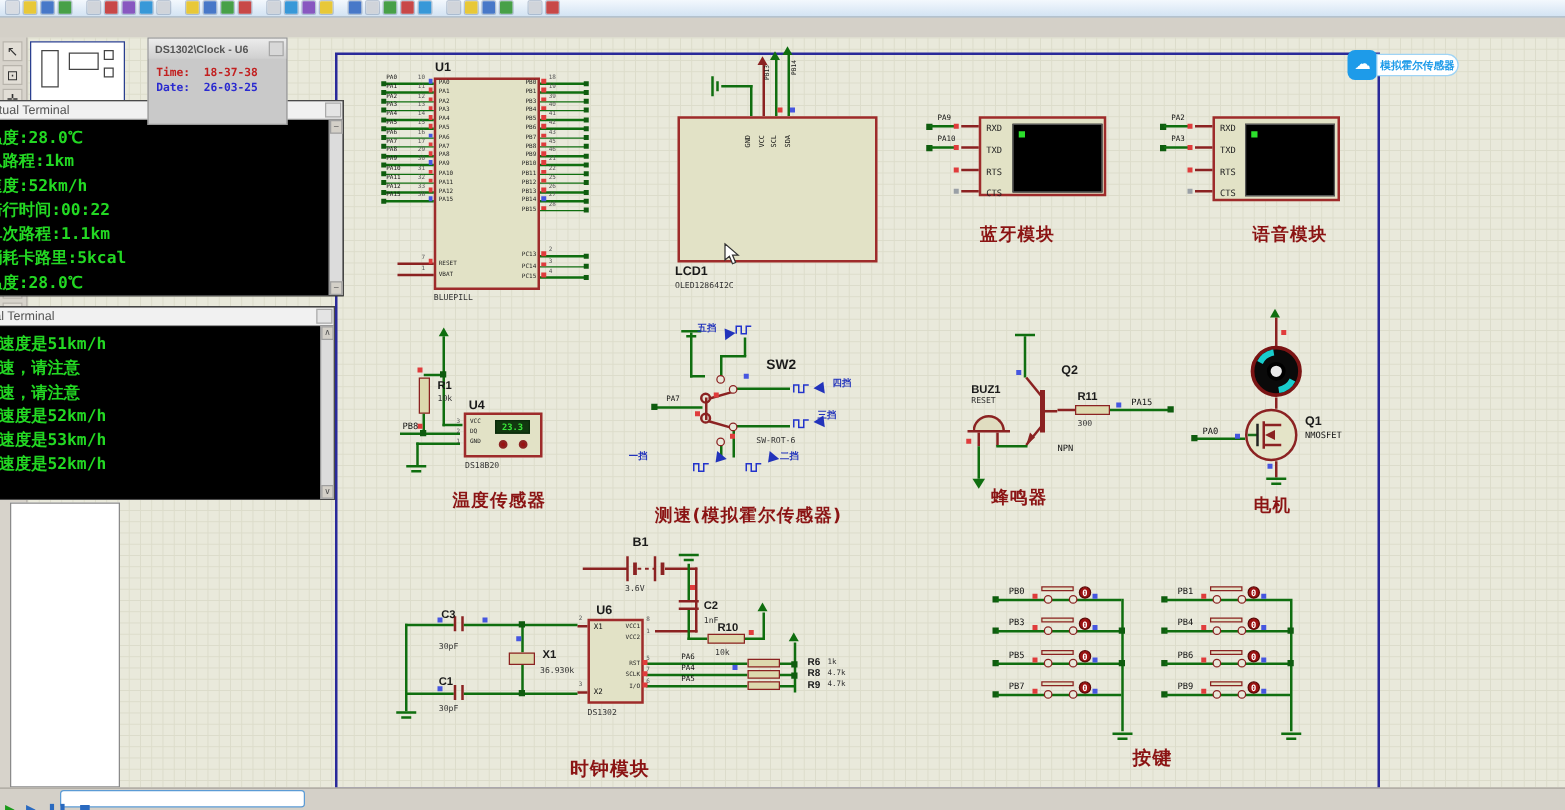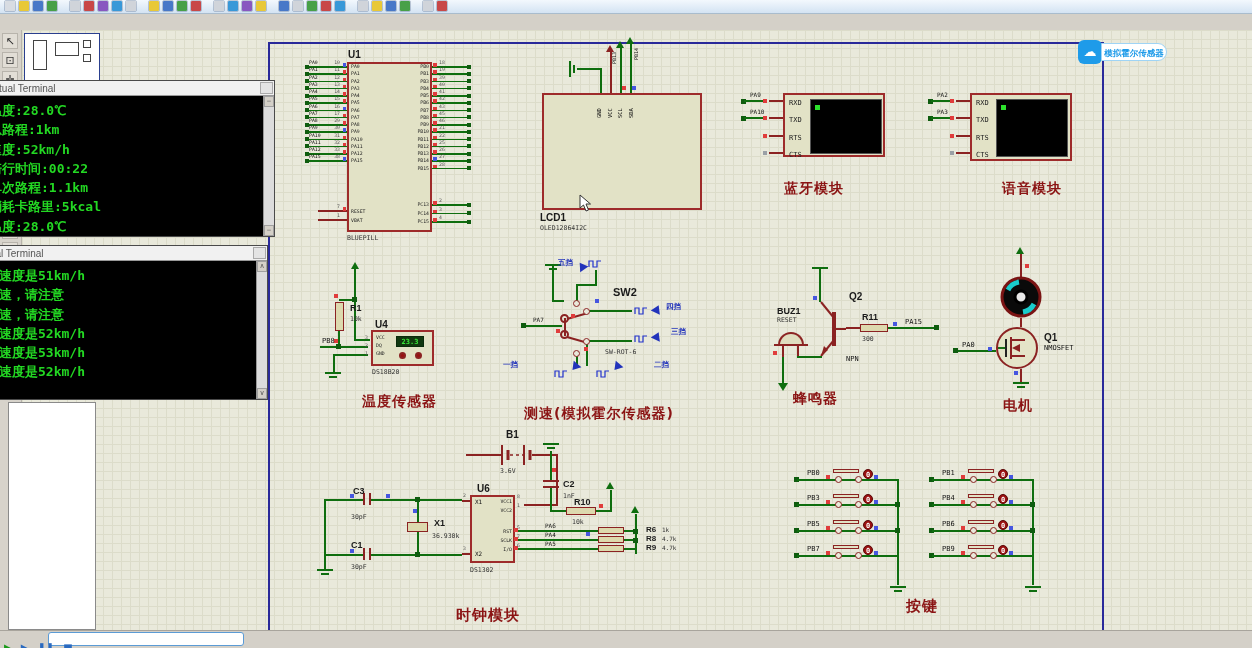--- a/index.html
+++ b/index.html
@@ -593,33 +593,33 @@
   <svg class="pulse" style="left:634px;top:305px" width="14" height="10">
       <polyline points="1,9 1,3 5,3 5,9 9,9 9,3 13,3" fill="none" stroke="#2233cc" stroke-width="1.2"></polyline>
     </svg>
   <div class="tarw" style="left:652px;top:305px;transform:rotate(25deg)"></div>
   <div class="glbl" style="left:666px;top:303px">四挡</div>
   <div class="wh" style="left:588px;top:340px;width:44px"></div>
   <svg class="pulse" style="left:634px;top:333px" width="14" height="10">
       <polyline points="1,9 1,3 5,3 5,9 9,9 9,3 13,3" fill="none" stroke="#2233cc" stroke-width="1.2"></polyline>
     </svg>
   <div class="tarw" style="left:652px;top:332px;transform:rotate(25deg)"></div>
-  <div class="glbl" style="left:671px;top:328px">三挡</div>
+  <div class="glbl" style="left:654px;top:328px">三挡</div>
   <div class="wv" style="left:576px;top:355px;height:13px"></div>
   <svg class="pulse" style="left:554px;top:368px" width="14" height="10">
       <polyline points="1,9 1,3 5,3 5,9 9,9 9,3 13,3" fill="none" stroke="#2233cc" stroke-width="1.2"></polyline>
     </svg>
   <div class="tarw" style="left:570px;top:363px;transform:rotate(-140deg)"></div>
   <div class="glbl" style="left:503px;top:361px">一挡</div>
   <div class="wv" style="left:586px;top:344px;height:22px"></div>
   <svg class="pulse" style="left:596px;top:368px" width="14" height="10">
       <polyline points="1,9 1,3 5,3 5,9 9,9 9,3 13,3" fill="none" stroke="#2233cc" stroke-width="1.2"></polyline>
     </svg>
   <div class="tarw" style="left:612px;top:363px;transform:rotate(-140deg)"></div>
-  <div class="glbl" style="left:654px;top:361px">二挡</div>
+  <div class="glbl" style="left:624px;top:361px">二挡</div>
   <div class="sqr" style="left:556px;top:329px"></div>
   <div class="sqr" style="left:571px;top:314px"></div>
   <div class="sqr" style="left:584px;top:347px"></div>
   <div class="sqb" style="left:595px;top:299px"></div>
   <div class="ref" style="left:613px;top:287px;font-size:11px">SW2</div>
   <div class="val" style="left:605px;top:349px">SW-ROT-6</div>
   <div class="capt" style="left:524px;top:405px">测速(模拟霍尔传感器)</div>
 
   <div class="wh" style="left:812px;top:267px;width:16px"></div>
   <div class="wv" style="left:819px;top:269px;height:33px"></div>
@@ -964,20 +964,26 @@
         <div class="vtline"><span>当前速度是52km/h</span></div>
         <div class="vtline"><span>当前速度是53km/h</span></div>
         <div class="vtline"><span>当前速度是52km/h</span></div>
       </div>
     <div class="vts">
       <div class="vtsb" style="top:0">∧</div>
       <div class="vtsb" style="bottom:0">∨</div>
     </div>
   </div>
 
+  <div class="popup">
+    <div class="poptitle">DS1302\Clock - U6</div>
+    <div class="popclose"></div>
+    <div class="popline" style="left:6px;top:22px;color:#c22020"><span>Time:</span>  <span>18-37-38</span></div>
+    <div class="popline" style="left:6px;top:34px;color:#2a2ad0"><span>Date:</span>  <span>26-03-25</span></div>
+  </div>
 
   <div class="topbar">
 
   <div class="tbi" title="file-new">
         <i style="display: block; width: 100%; height: 100%; border-radius: 1px; background: rgb(216, 220, 226);"></i>
       </div>
       <div class="tbi" title="file-open">
         <i style="display: block; width: 100%; height: 100%; border-radius: 1px; background: rgb(232, 200, 56);"></i>
       </div>
       <div class="tbi" title="file-save">

